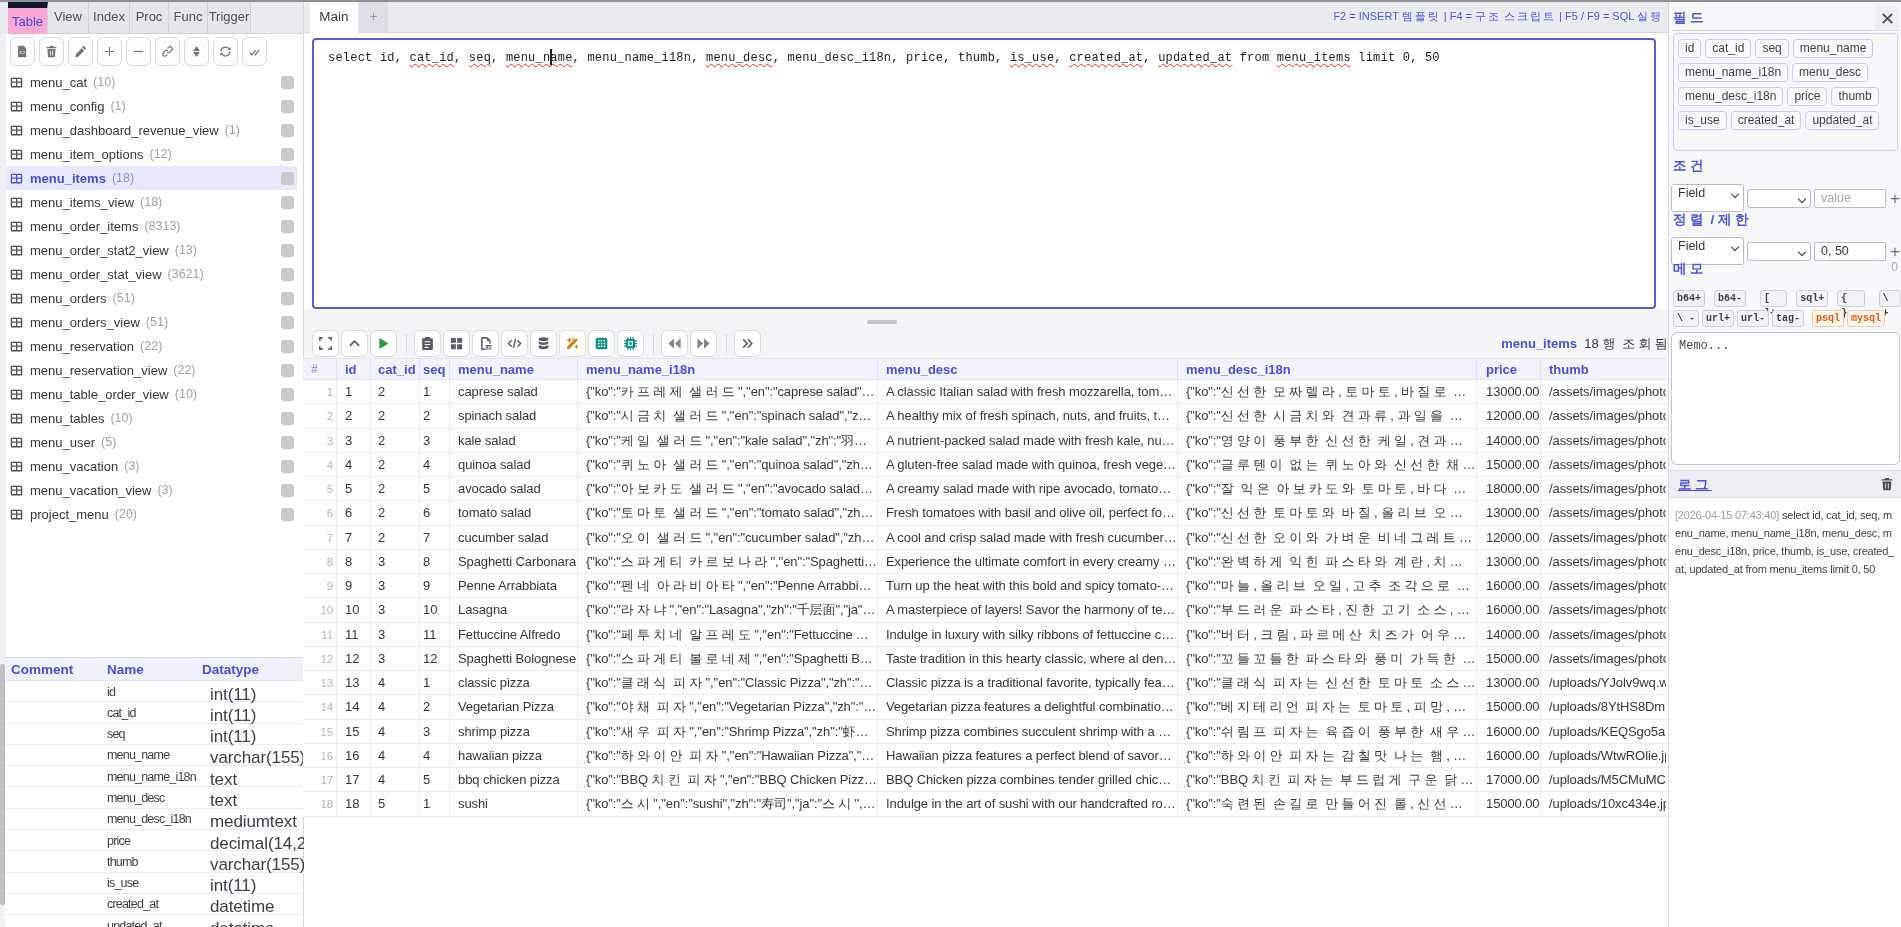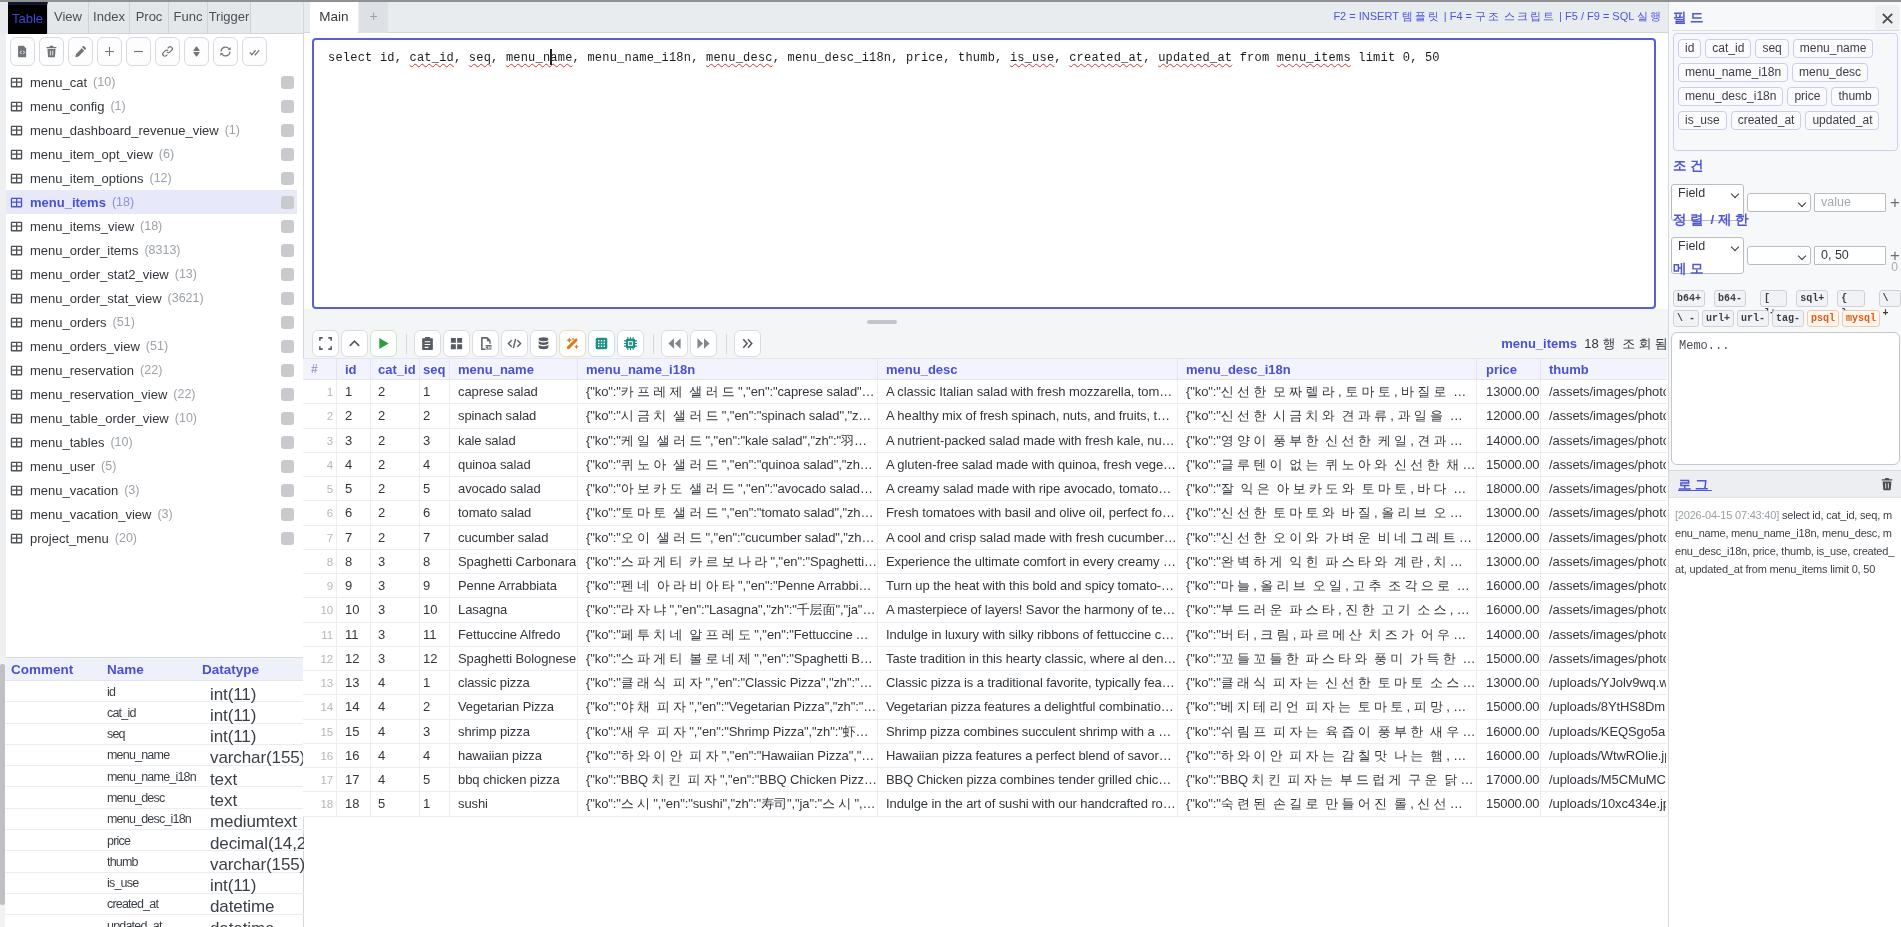--- a/index.html
+++ b/index.html
@@ -1,21 +1,21 @@
 <!DOCTYPE html>
 <html><head><meta charset="utf-8"><style>
 *{margin:0;padding:0;box-sizing:border-box}
 html,body{width:1901px;height:927px;overflow:hidden;background:#fff;font-family:"Liberation Sans",sans-serif}
 k{letter-spacing:.25em}
 #top{position:absolute;left:0;top:0;width:1901px;height:2px;background:#8f9094}
 
 #side{position:absolute;left:0;top:2px;width:304px;height:925px;background:#fff;border-right:1px solid #d5d8dc}
 #stabs{position:absolute;left:0;top:0;width:100%;height:32px;background:#e9ecef;padding-left:8px;display:flex}
 .stab{height:32px;line-height:30px;text-align:center;font-size:13px;color:#495057;border-right:1px solid #cfd3d7;border-bottom:1px solid #d2d5d9;background:#e4e7ea}
-.stab.on{background:#000000;color:#4046d8;border-top:3px solid #0f172a;line-height:27px;border-bottom:none}.stfill{flex:1;border-bottom:1px solid #d2d5d9}
+.stab.on{background:#f9a8d4;color:#4046d8;border-top:6px solid #0f172a;line-height:27px;border-bottom:none}.stfill{flex:1;border-bottom:1px solid #d2d5d9}
 #stools{position:absolute;left:10px;top:35px;display:flex;gap:4px}
 .sbtn{width:25px;height:29px;background:#fdfdfe;border:1px solid #d7dadf;border-radius:6px;display:flex;align-items:center;justify-content:center}
 .sbtn svg{width:13px;height:13px}
 #slist{position:absolute;left:0;top:68px;width:100%}
 .srow{height:24px;display:flex;align-items:center;padding-left:10px;position:relative}
 .srow .ti{width:13px;height:13px;margin-right:7px}
 .sn{font-size:13px;color:#33373c}
 .sc{font-size:12.5px;color:#9da2a8;margin-left:6px}
 .srow.sel{background:linear-gradient(#e7e9fa,#e7e9fa) no-repeat 6px 0/291px 100%}
 .srow.sel .sn{color:#4a4fd0;font-weight:bold}
@@ -75,21 +75,21 @@
 .rph{font-size:13.5px;font-weight:bold;color:#5056d6}
 #rpx{position:absolute;right:2px;top:3px;width:24px;height:26px;background:#eef0f2;border-radius:4px;display:flex;align-items:center;justify-content:center}
 #fld{position:absolute;left:4px;top:7px}
 #rphr{position:absolute;left:3px;top:28px;width:227px;height:1px;background:#dcdfe2}
 #chips{position:absolute;left:4px;top:31px;width:225px;height:118px;border:1px solid #cccef0;border-radius:4px;padding:5px 4px;display:flex;flex-wrap:wrap;align-content:flex-start;gap:5px 4px}
 .chip{height:19px;line-height:17px;background:#fbfbfe;border:1px solid #c9cdf2;border-radius:4px;font-size:12px;color:#3c4046;padding:0 6px}
 #cond{position:absolute;left:4px;top:155px}
 #crow1{position:absolute;left:2px;top:182px;width:230px;display:flex;gap:3px;align-items:center}
 #sort{position:absolute;left:4px;top:209px}
 #crow2{position:absolute;left:2px;top:235px;width:230px;display:flex;gap:3px;align-items:center}
-.sel1{width:73px;height:37px;background:#fff;border:1px solid #b9bdc3;border-radius:3px;font-size:12.5px;color:#33373c;line-height:17px;padding-left:6px;position:relative}
+.sel1{width:73px;height:28px;background:#fff;border:1px solid #b9bdc3;border-radius:3px;font-size:12.5px;color:#33373c;line-height:17px;padding-left:6px;position:relative}
 .sel2{width:64px;height:19px;background:#fff;border:1px solid #b9bdc3;border-radius:3px;position:relative}
 .car{position:absolute;right:4px;top:5px;width:8px;height:8px}.car::before{content:"";position:absolute;left:1px;top:1px;width:5px;height:5px;border-right:1.8px solid #33373c;border-bottom:1.8px solid #33373c;transform:rotate(45deg)}
 .inp{width:72px;height:19px;background:#fff;border:1px solid #b9bdc3;border-radius:1px;font-size:12.5px;line-height:17px;padding-left:6px}
 .plus{font-size:17px;color:#6a7076;font-weight:400;width:12px;text-align:center;line-height:19px}
 #memo{position:absolute;left:4px;top:258px}
 #memz{position:absolute;right:3px;top:258px;font-size:12px;color:#a8adb3}
 #mbtns1{position:absolute;left:4px;top:288px;display:flex;gap:9px}
 #mbtns2{position:absolute;left:4px;top:308px;display:flex;gap:3px}
 .mb{height:17px;line-height:15px;background:#f1f2f5;border:1px solid #ced2d7;border-radius:3px;font-size:10px;font-weight:bold;color:#3a3f45;padding:0 3px;font-family:"Liberation Mono",monospace}
 .mb.or{color:#e2590a;border-color:#f2c9ab;background:#fff6ef}
@@ -185,28 +185,20 @@
         <span class="sn">menu_config</span>
         <span class="sc">(1)</span>
         <span class="sq"></span>
       </div>
 <div class="srow">
         <svg class="ti" viewBox="0 0 16 16">
           <path fill="#4a4f55" d="M2 2h12c.6 0 1 .4 1 1v10c0 .6-.4 1-1 1H2c-.6 0-1-.4-1-1V3c0-.6.4-1 1-1zm.6 1.6v3.2h4.8V3.6H2.6zm6.4 0v3.2h4.4V3.6H9zm-6.4 4.8v4h4.8v-4H2.6zm6.4 0v4h4.4v-4H9z"></path>
         </svg>
         <span class="sn">menu_dashboard_revenue_view</span>
         <span class="sc">(1)</span>
-        <span class="sq"></span>
-      </div>
-<div class="srow">
-        <svg class="ti" viewBox="0 0 16 16">
-          <path fill="#4a4f55" d="M2 2h12c.6 0 1 .4 1 1v10c0 .6-.4 1-1 1H2c-.6 0-1-.4-1-1V3c0-.6.4-1 1-1zm.6 1.6v3.2h4.8V3.6H2.6zm6.4 0v3.2h4.4V3.6H9zm-6.4 4.8v4h4.8v-4H2.6zm6.4 0v4h4.4v-4H9z"></path>
-        </svg>
-        <span class="sn">menu_item_opt_view</span>
-        <span class="sc">(6)</span>
         <span class="sq"></span>
       </div>
 <div class="srow">
         <svg class="ti" viewBox="0 0 16 16">
           <path fill="#4a4f55" d="M2 2h12c.6 0 1 .4 1 1v10c0 .6-.4 1-1 1H2c-.6 0-1-.4-1-1V3c0-.6.4-1 1-1zm.6 1.6v3.2h4.8V3.6H2.6zm6.4 0v3.2h4.4V3.6H9zm-6.4 4.8v4h4.8v-4H2.6zm6.4 0v4h4.4v-4H9z"></path>
         </svg>
         <span class="sn">menu_item_options</span>
         <span class="sc">(12)</span>
         <span class="sq"></span>
       </div>
@@ -780,21 +772,21 @@
       <span class="mb" style="margin-left:5px">[ ]+</span>
       <span class="mb">sql+</span>
       <span class="mb">{ }-</span>
       <span class="mb" style="margin-left:5px">\ +</span>
     </div>
   <div id="mbtns2">
       <span class="mb">\ -</span>
       <span class="mb">url+</span>
       <span class="mb">url-</span>
       <span class="mb">tag-</span>
-      <span class="mb or" style="">psql</span>
+      <span class="mb or" style="margin-left:5px">psql</span>
       <span class="mb or">mysql</span>
     </div>
   <div id="mtext">Memo...</div>
   <div id="loghd">
       <div id="loglb" class="rph"><k>로그</k></div>
       <div id="logtrash"><svg width="14" height="14" viewBox="0 0 16 16">
           <path fill="#4a4e53" d="M6 1h4l.5 1.5H14V4H2V2.5h3.5L6 1zM3 5h10l-.7 9.3c0 .4-.4.7-.8.7H4.5c-.4 0-.8-.3-.8-.7L3 5zm3 2v6h1V7H6zm3 0v6h1V7H9z"></path>
         </svg></div>
     </div>
   <div id="logbody"><span class="ts">[2026-04-15 07:43:40]</span> select id, cat_id, seq, menu_name, menu_name_i18n, menu_desc, menu_desc_i18n, price, thumb, is_use, created_at, updated_at from menu_items limit 0, 50</div>

